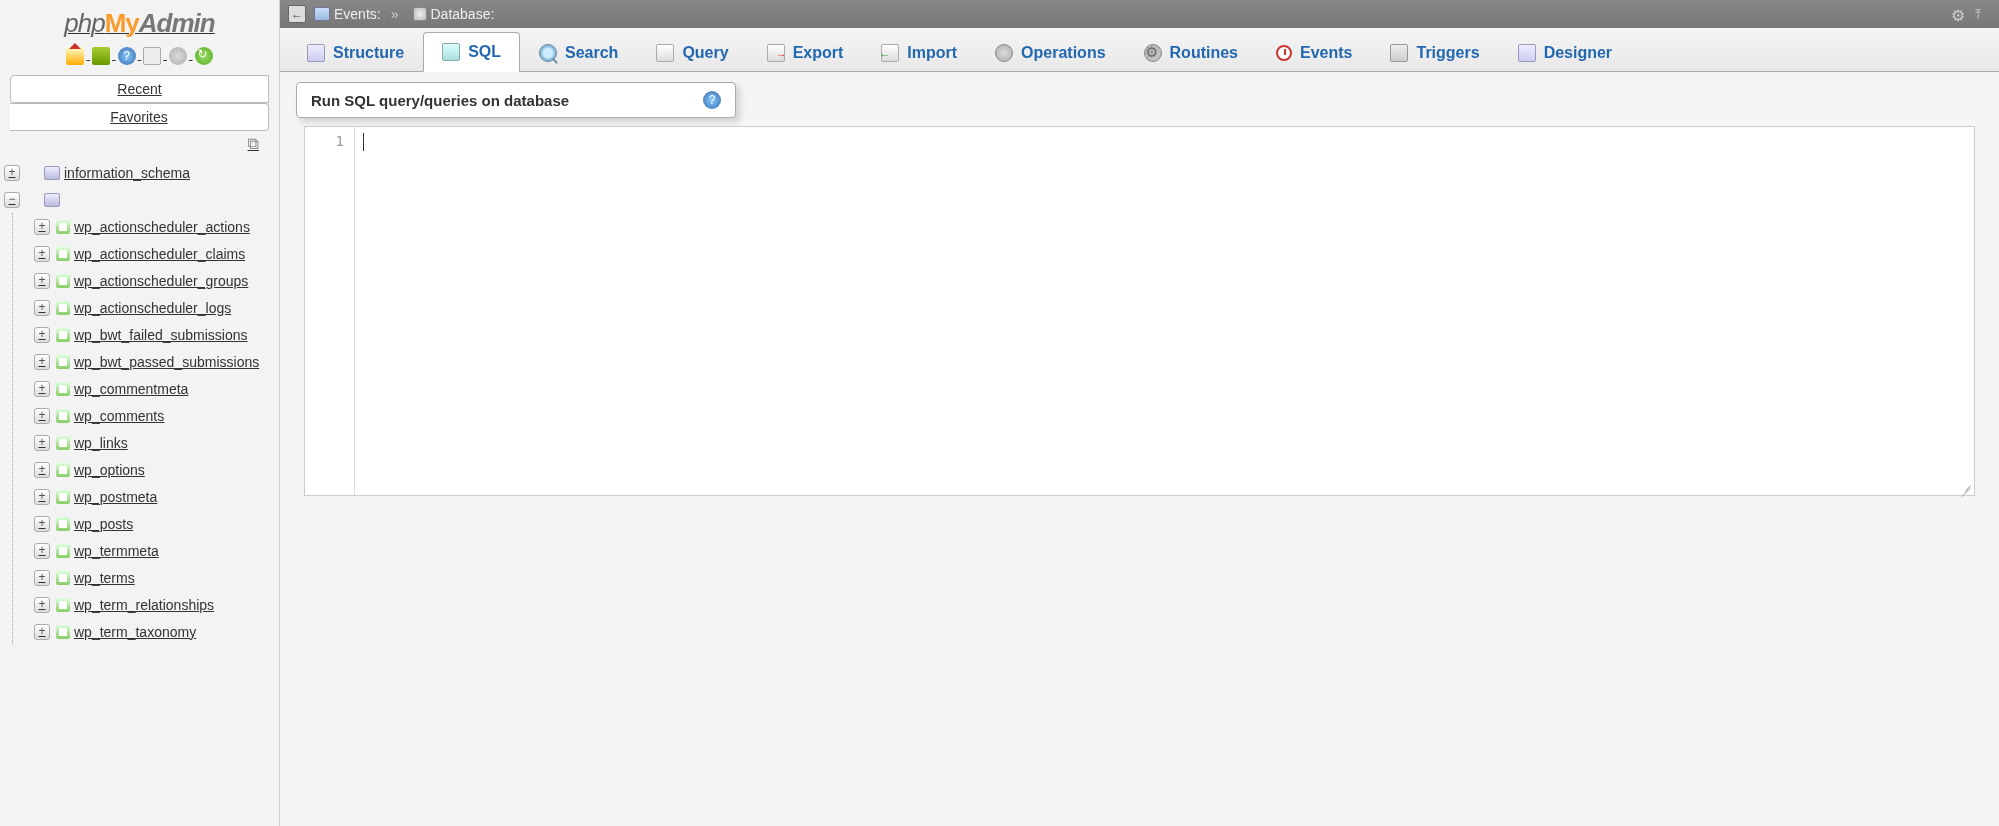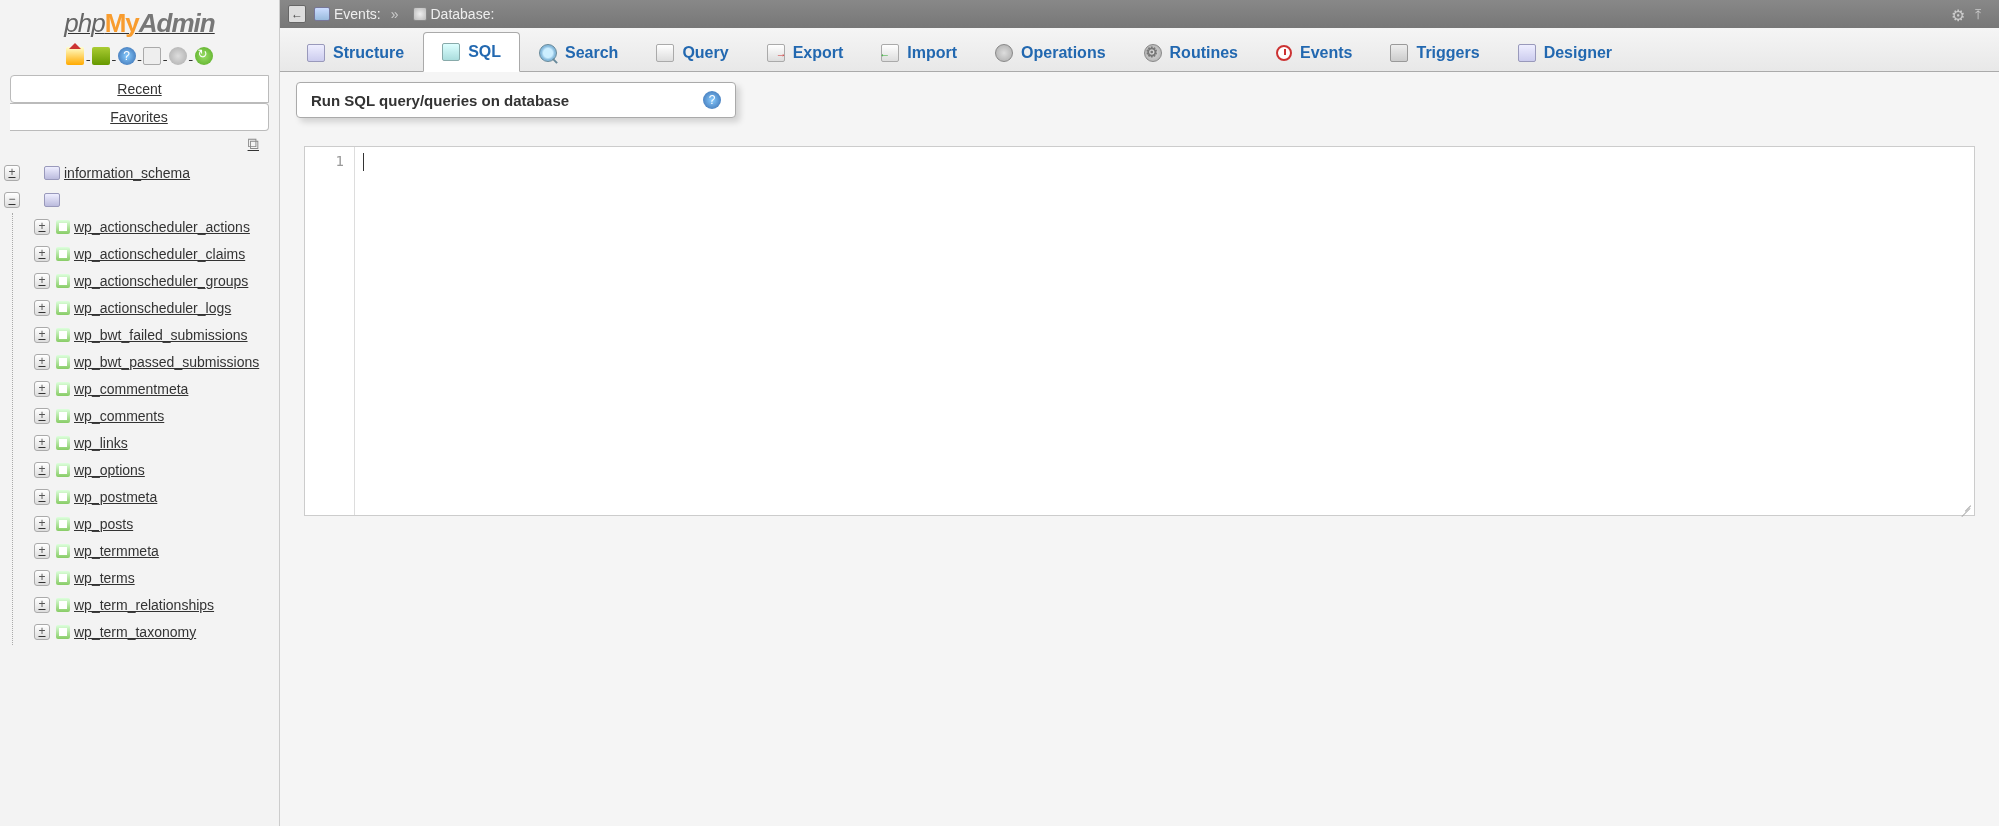--- a/index.html
+++ b/index.html
@@ -70,21 +70,21 @@
   .ic-import::after { content:"←"; color:#3a3; font-size:11px; position:absolute; left:-3px; top:2px; }
   .ic-ops-alt { background:radial-gradient(#ddd,#aaa); border-radius:50%; border:1px solid #888; }
   .ic-routines { background:radial-gradient(#ddd,#aaa); border-radius:50%; border:1px solid #888; position:relative; }
   .ic-routines::before { content:"⚙"; color:#777; font-size:14px; position:absolute; left:1px; top:-1px; }
   .ic-events { background:#fff; border-radius:50%; border:2px solid #c33; position:relative; width:16px; height:16px; }
   .ic-events::after { content:""; position:absolute; left:6px; top:2px; width:2px; height:6px; background:#c33; }
   .ic-triggers { background:linear-gradient(#eee,#ccc); border:1px solid #999; border-radius:2px; }
   .ic-designer { background:linear-gradient(#eef,#cce); border:1px solid #99b; border-radius:2px; }
 
   .content-panel { padding:10px 16px; }
-  .panel-header { display:inline-flex; align-items:center; background:#fff; border:1px solid #aaa; border-radius:4px; box-shadow:4px 4px 6px rgba(0,0,0,0.15); padding:8px 14px; margin-bottom:28px; min-width:440px; }
+  .panel-header { display:inline-flex; align-items:center; background:#fff; border:1px solid #aaa; border-radius:4px; box-shadow:4px 4px 6px rgba(0,0,0,0.15); padding:8px 14px; margin-bottom:8px; min-width:440px; }
   .panel-title { font-weight:bold; font-size:15px; color:#333; flex:1; }
   .help-ic2 { width:18px; height:18px; background:radial-gradient(#8cf,#36a); border-radius:50%; color:#fff; font-size:12px; line-height:18px; text-align:center; margin-left:30px; cursor:pointer; }
   .help-ic2::before { content:"?"; }
 
   .editor-wrap { display:flex; border:1px solid #ccc; background:#fff; margin:0 8px; height:370px; position:relative; }
   .gutter { width:50px; background:#fff; border-right:1px solid #ddd; text-align:right; padding:6px 10px 0 0; color:#999; font-family:monospace; font-size:14px; }
   .editor { flex:1; background:#fff; font-family:monospace; font-size:14px; padding:6px 8px; position:relative; }
   .cursor-line { position:absolute; left:8px; top:6px; width:1px; height:18px; background:#333; }
   .resize-handle { position:absolute; right:2px; bottom:2px; width:12px; height:12px; cursor:nwse-resize; }
   .resize-handle::before, .resize-handle::after { content:""; position:absolute; background:#aaa; }

